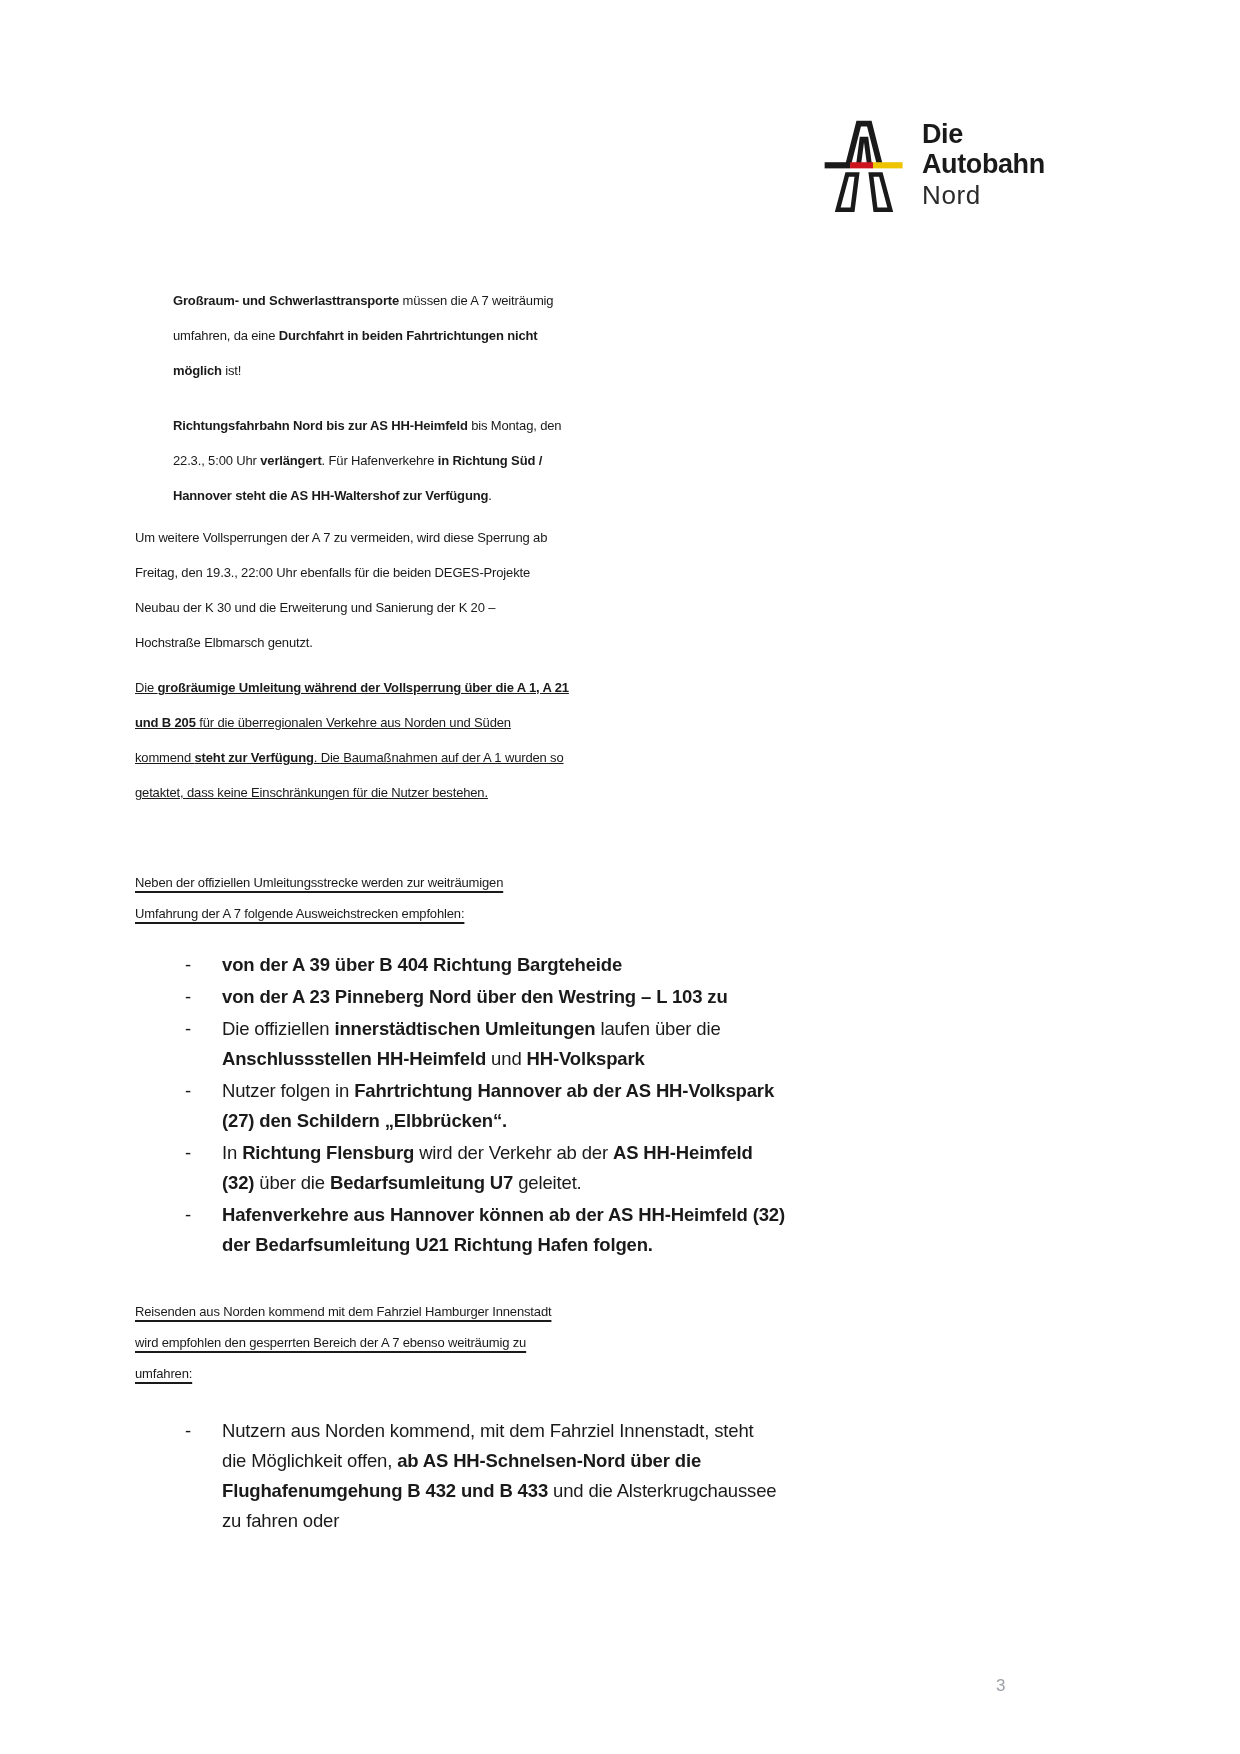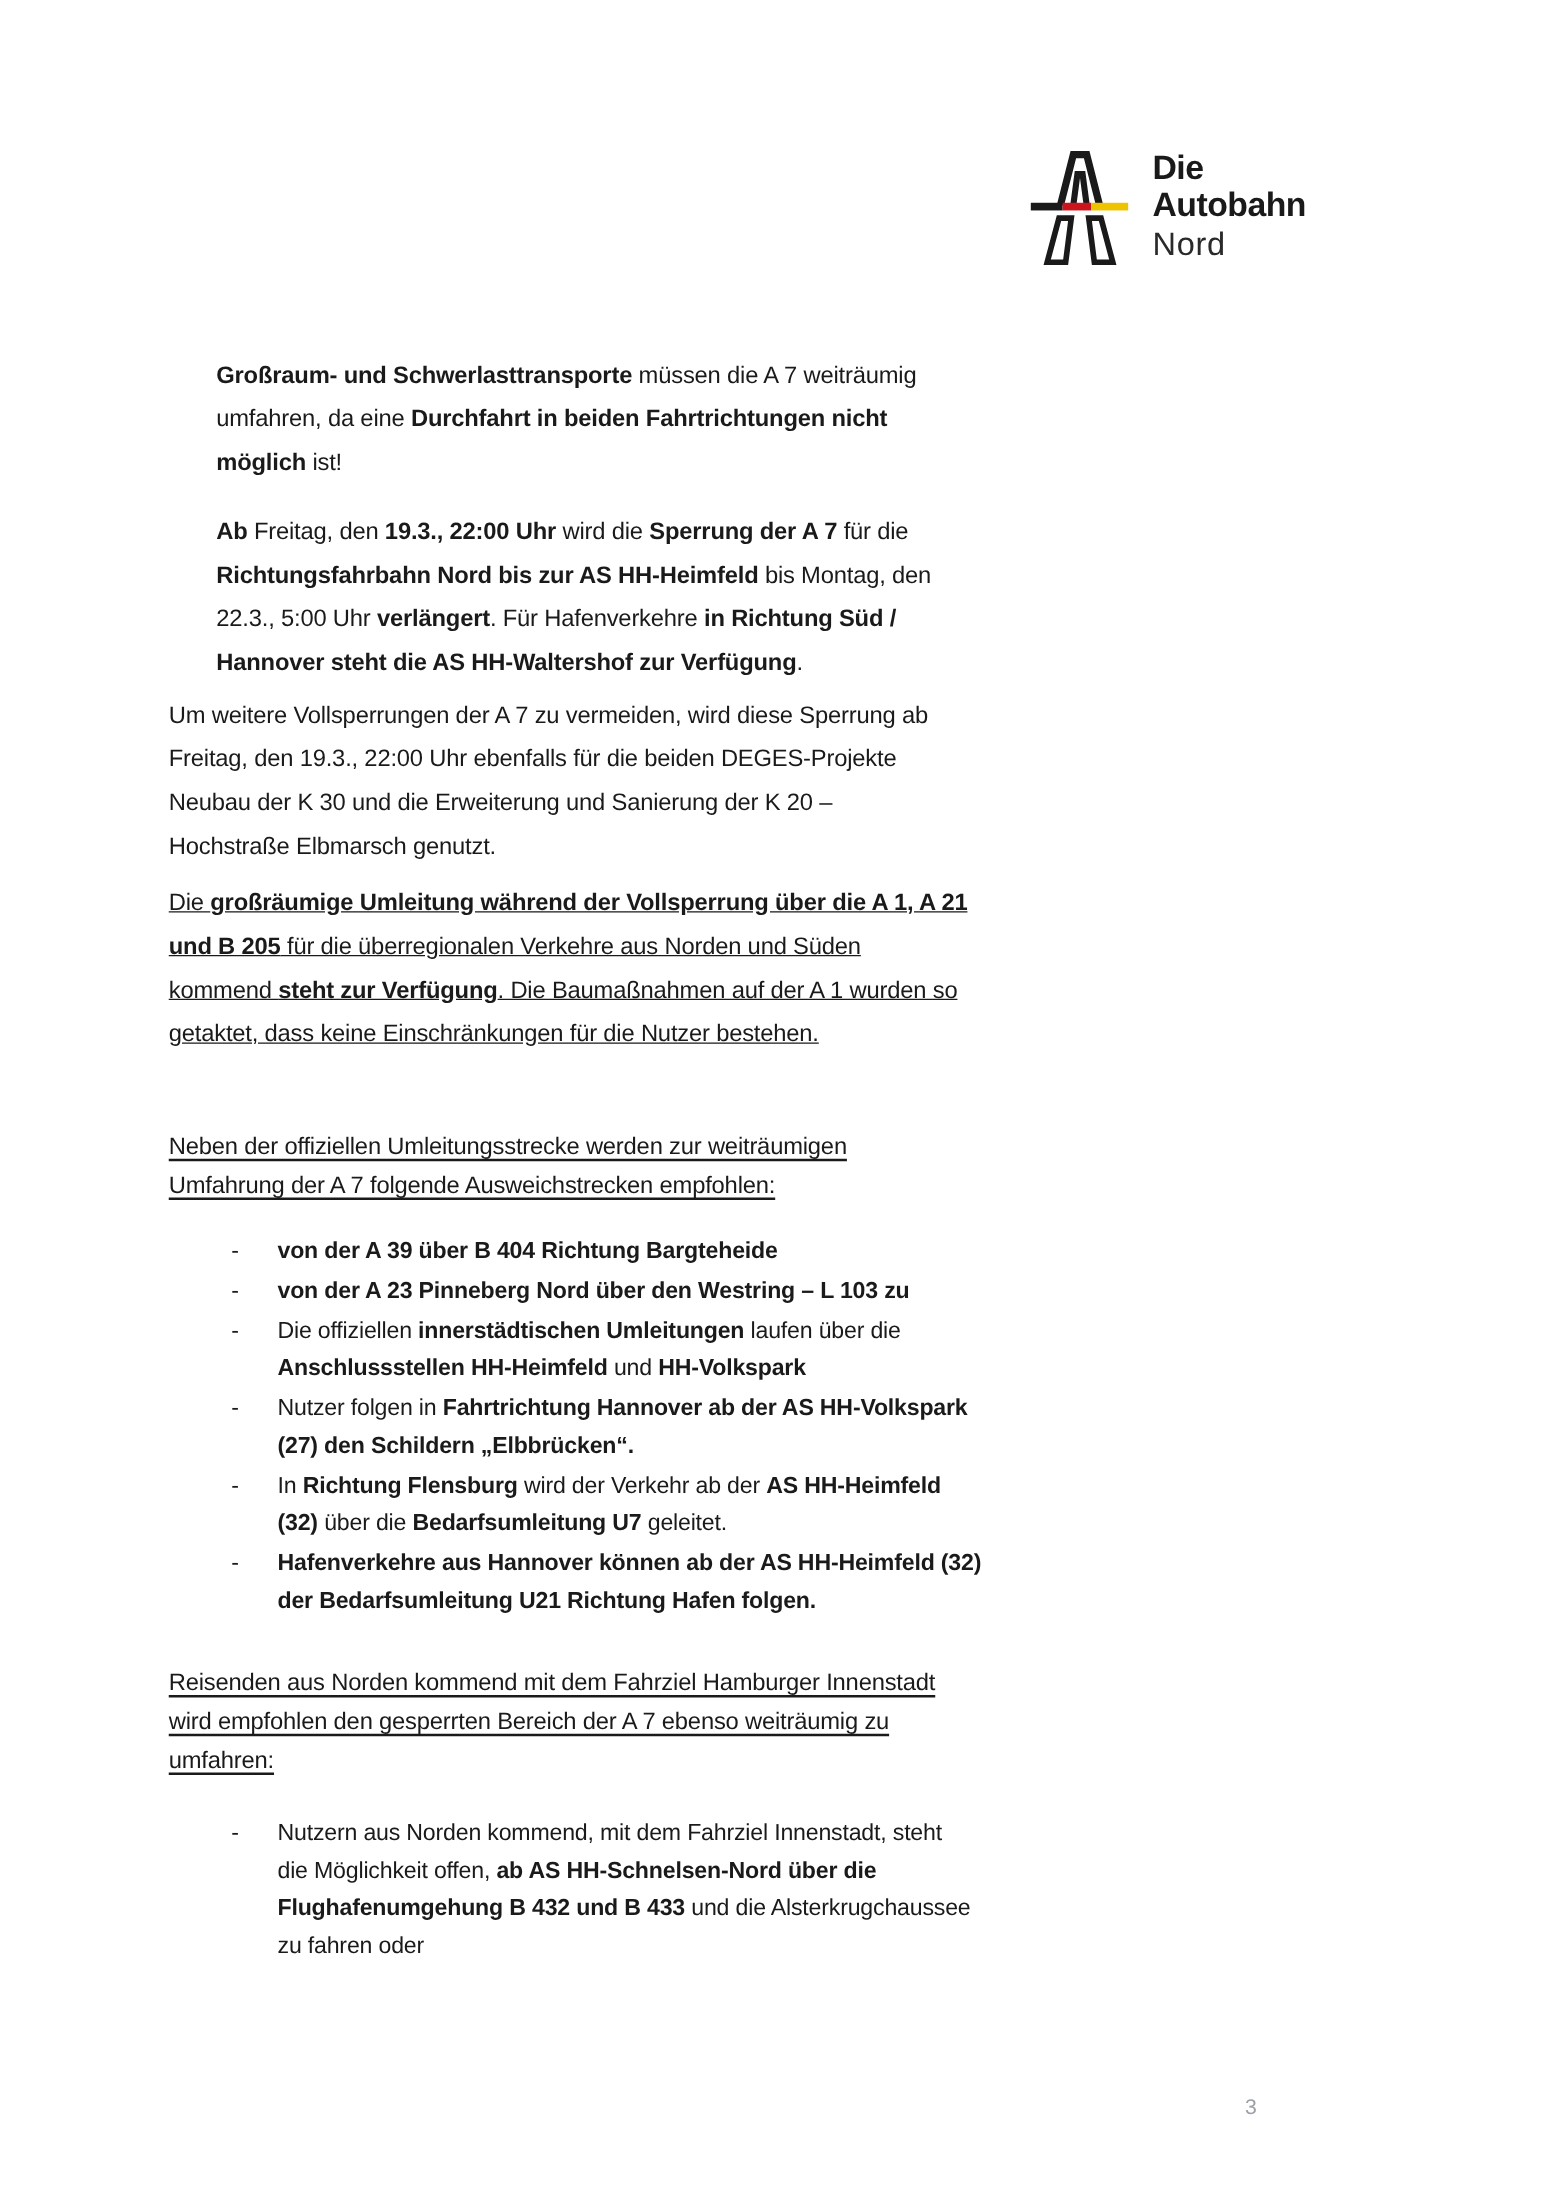--- a/index.html
+++ b/index.html
@@ -15,21 +15,21 @@
 
   
   .logo{position:absolute;left:823px;top:117px;display:flex;align-items:flex-start;}
   .logo svg{display:block;}
   .logo-text{margin-left:17px;margin-top:2px;}
   .logo-line{font-weight:bold;font-size:27px;line-height:30px;letter-spacing:-0.4px;color:#1a1a1a;}
   .logo-sub{font-size:26px;line-height:24px;margin-top:4px;letter-spacing:0.6px;color:#2a2a2a;}
 
   
   .doc{position:absolute;left:135px;top:276px;width:700px;}
-  .para{font-size:19px;line-height:35px;letter-spacing:-0.15px;}
+  .para{font-size:13px;line-height:35px;letter-spacing:-0.15px;}
   .para.indent{margin-left:38px;}
   .para.u{line-height:31px;}
   .para.u .line{
     text-decoration:underline;
     text-decoration-thickness:1.6px;
     text-underline-offset:4px;
   }
   .line{white-space:nowrap;}
   .b{font-weight:bold;}
 
@@ -69,21 +69,20 @@
     </div>
   </div>
 
   <div class="doc">
       <div class="para indent" style="margin-top: 7px;">
         <div class="line"><span class="b">Großraum- und Schwerlasttransporte</span><span> müssen die A 7 weiträumig</span></div>
         <div class="line"><span>umfahren, da eine </span><span class="b">Durchfahrt in beiden Fahrtrichtungen nicht</span></div>
         <div class="line"><span class="b">möglich</span><span> ist!</span></div>
       </div>
       <div class="para indent" style="margin-top: 20px;">
-        <div class="line"><span class="b">Ab</span><span> Freitag, den </span><span class="b">19.3., 22:00 Uhr</span><span> wird die </span><span class="b">Sperrung der A 7</span><span> für die</span></div>
         <div class="line"><span class="b">Richtungsfahrbahn Nord bis zur AS HH-Heimfeld</span><span> bis Montag, den</span></div>
         <div class="line"><span>22.3., 5:00 Uhr </span><span class="b">verlängert</span><span>. Für Hafenverkehre </span><span class="b">in Richtung Süd /</span></div>
         <div class="line"><span class="b">Hannover steht die AS HH-Waltershof zur Verfügung</span><span>.</span></div>
       </div>
       <div class="para" style="margin-top: 7px;">
         <div class="line"><span>Um weitere Vollsperrungen der A 7 zu vermeiden, wird diese Sperrung ab</span></div>
         <div class="line"><span>Freitag, den 19.3., 22:00 Uhr ebenfalls für die beiden DEGES-Projekte</span></div>
         <div class="line"><span>Neubau der K 30 und die Erweiterung und Sanierung der K 20 –</span></div>
         <div class="line"><span>Hochstraße Elbmarsch genutzt.</span></div>
       </div>

